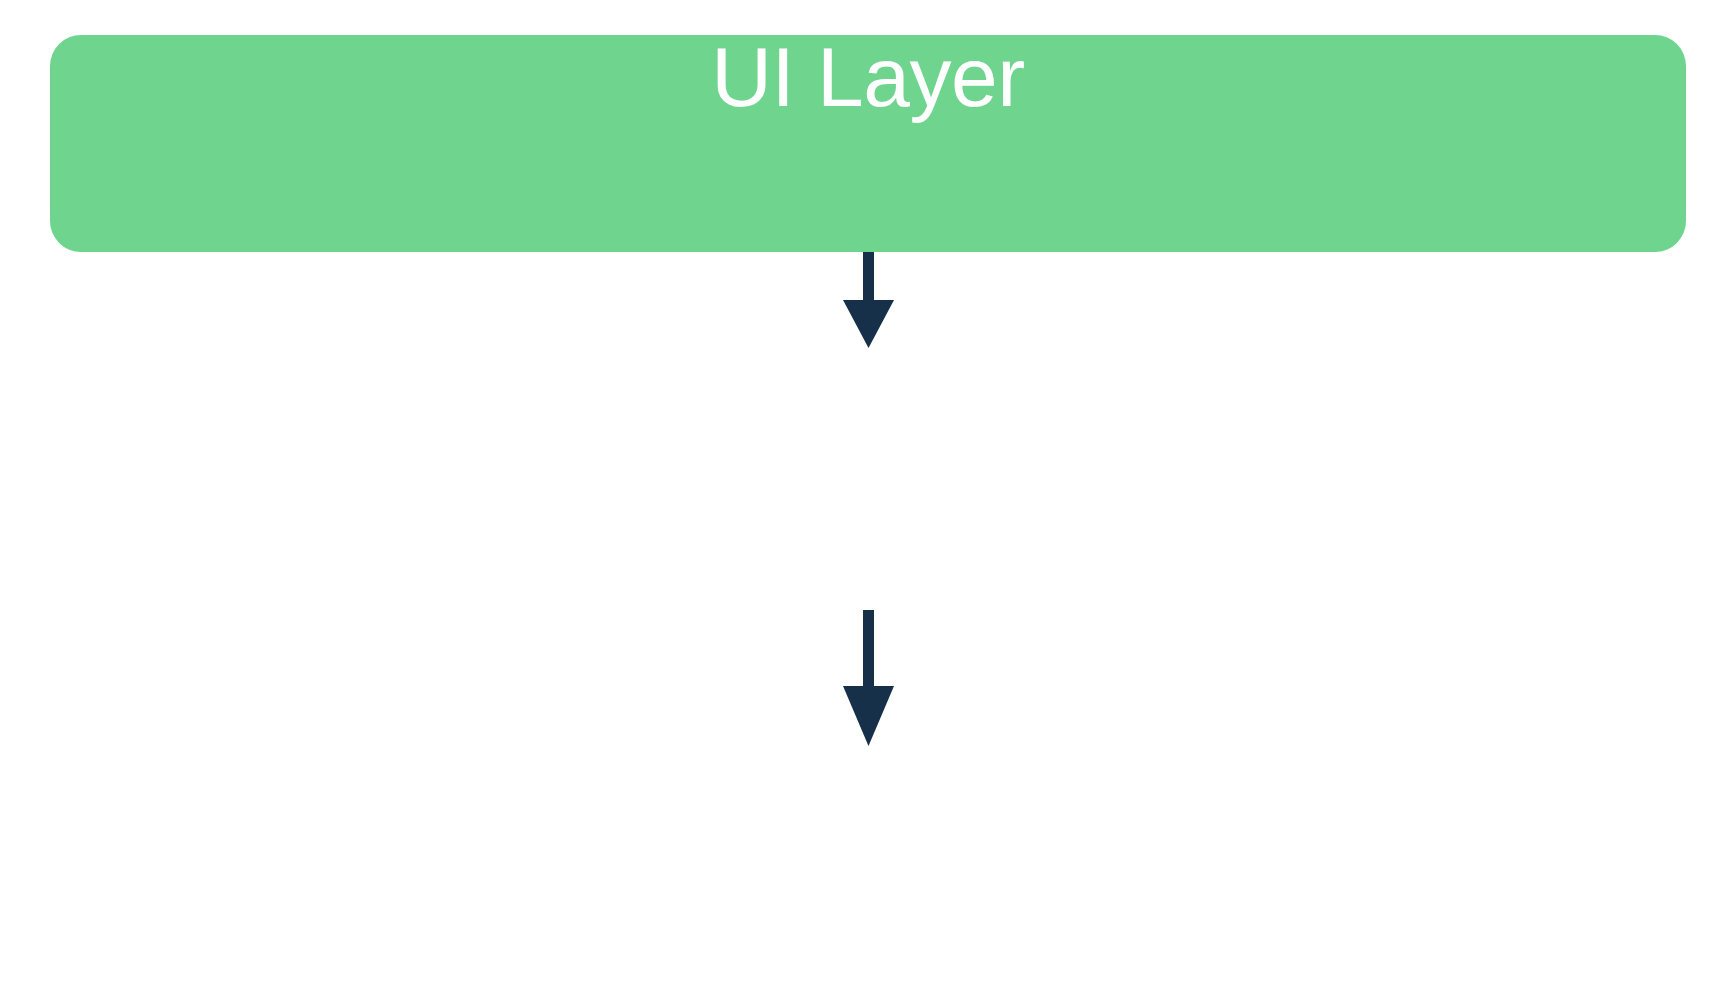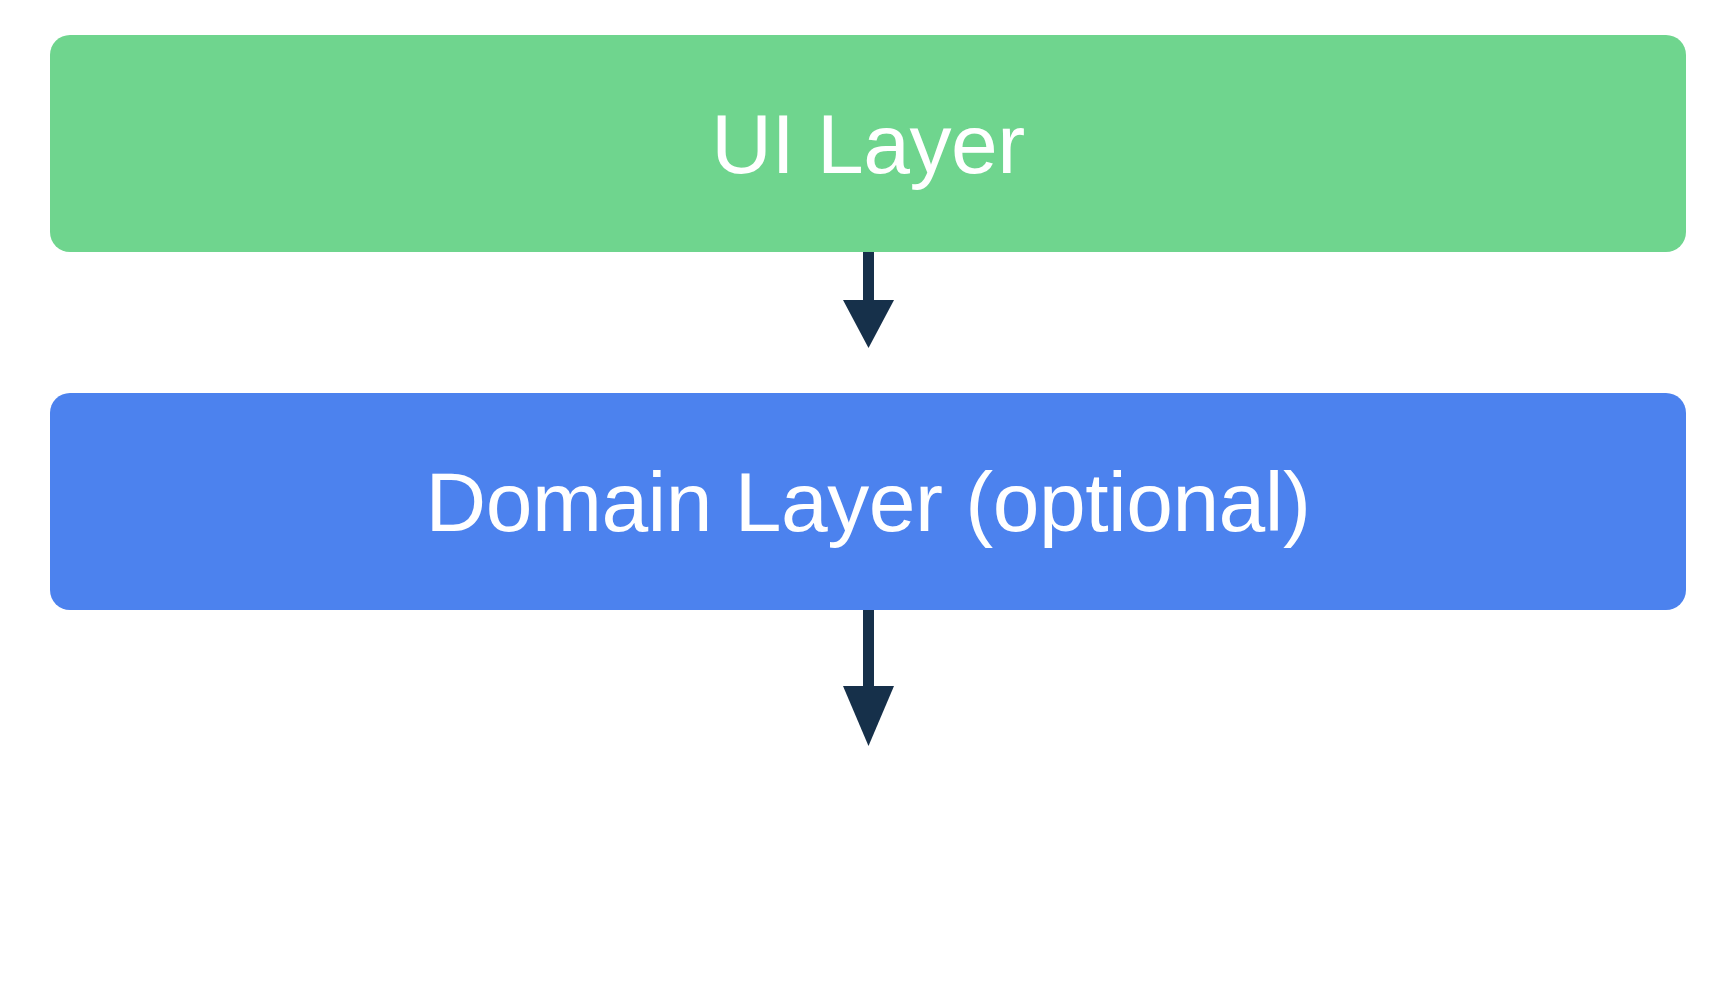--- a/index.html
+++ b/index.html
@@ -14,23 +14,23 @@
   #canvas {
     position: relative;
     width: 1725px;
     height: 1005px;
     background: #ffffff;
     overflow: hidden;
   }
   .layer-box {
     position: absolute;
     display: flex;
-    align-items: center;
+    align-items: flex-start;
     justify-content: center;
-    border-radius: 20px;
+    border-radius: 31px;
     box-sizing: border-box;
   }
   .layer-label {
     color: #ffffff;
     font-family: "Liberation Sans", sans-serif;
     font-weight: 300;
     font-size: 84px;
     line-height: 1;
     letter-spacing: -0.5px;
     white-space: nowrap;
@@ -75,23 +75,20 @@
     <span class="layer-label">UI Layer</span>
   </div>
 
   <svg class="connector" id="arrow-ui-to-domain" viewBox="0 0 1725 1005" width="1725" height="1005" xmlns="http://www.w3.org/2000/svg">
     <g>
       <rect x="863" y="252" width="11" height="64" fill="#16304A"></rect>
       <polygon points="843,300 894,300 868.5,348" fill="#16304A"></polygon>
     </g>
   </svg>
 
-  <div class="layer-box" id="box-domain-layer">
-    <span class="layer-label">Domain Layer (optional)</span>
-  </div>
 
   <svg class="connector" id="arrow-domain-to-data" viewBox="0 0 1725 1005" width="1725" height="1005" xmlns="http://www.w3.org/2000/svg">
     <g>
       <rect x="863" y="610" width="11" height="76" fill="#16304A"></rect>
       <polygon points="843,686 894,686 868.5,746" fill="#16304A"></polygon>
     </g>
   </svg>
 
 
 </div>

